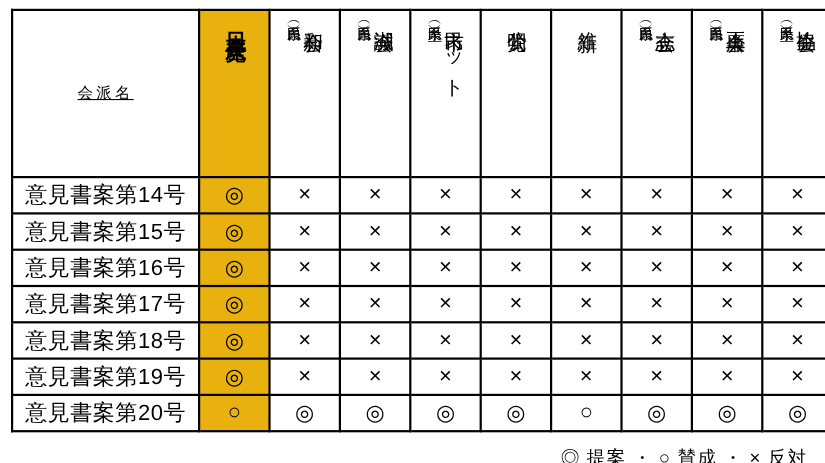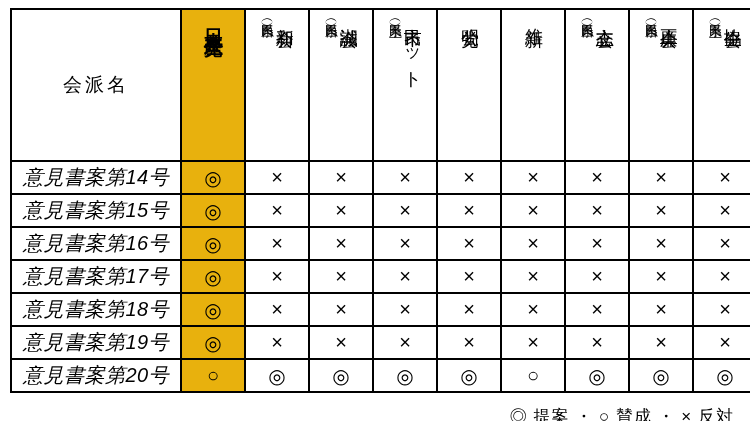--- a/index.html
+++ b/index.html
@@ -33,23 +33,24 @@
     text-align: center;
     vertical-align: middle;
     background: #ffffff;
   }
   
   tr.header-row th {
     height: 150px;
   }
   th.col-name {
     width: 168px;
-    font-size: 19px;
+    font-size: 14px;
     font-weight: normal;
     letter-spacing: 3px;
+    text-decoration: underline;
   }
   th.party {
     width: 62px;
     font-weight: normal;
   }
   th.party.highlight {
     background: #e8b10d;
   }
   .vert {
     writing-mode: vertical-rl;
@@ -86,21 +87,20 @@
     white-space: nowrap;
   }
   
   tr.data-row td {
     height: 31px;
     font-size: 20px;
   }
   td.row-label {
     font-size: 19px;
     letter-spacing: 0.5px;
-    font-style: italic;
   }
   td.mark {
     font-size: 19px;
   }
   td.mark.highlight {
     background: #e8b10d;
   }
   .legend {
     margin-top: 12px;
     text-align: right;

